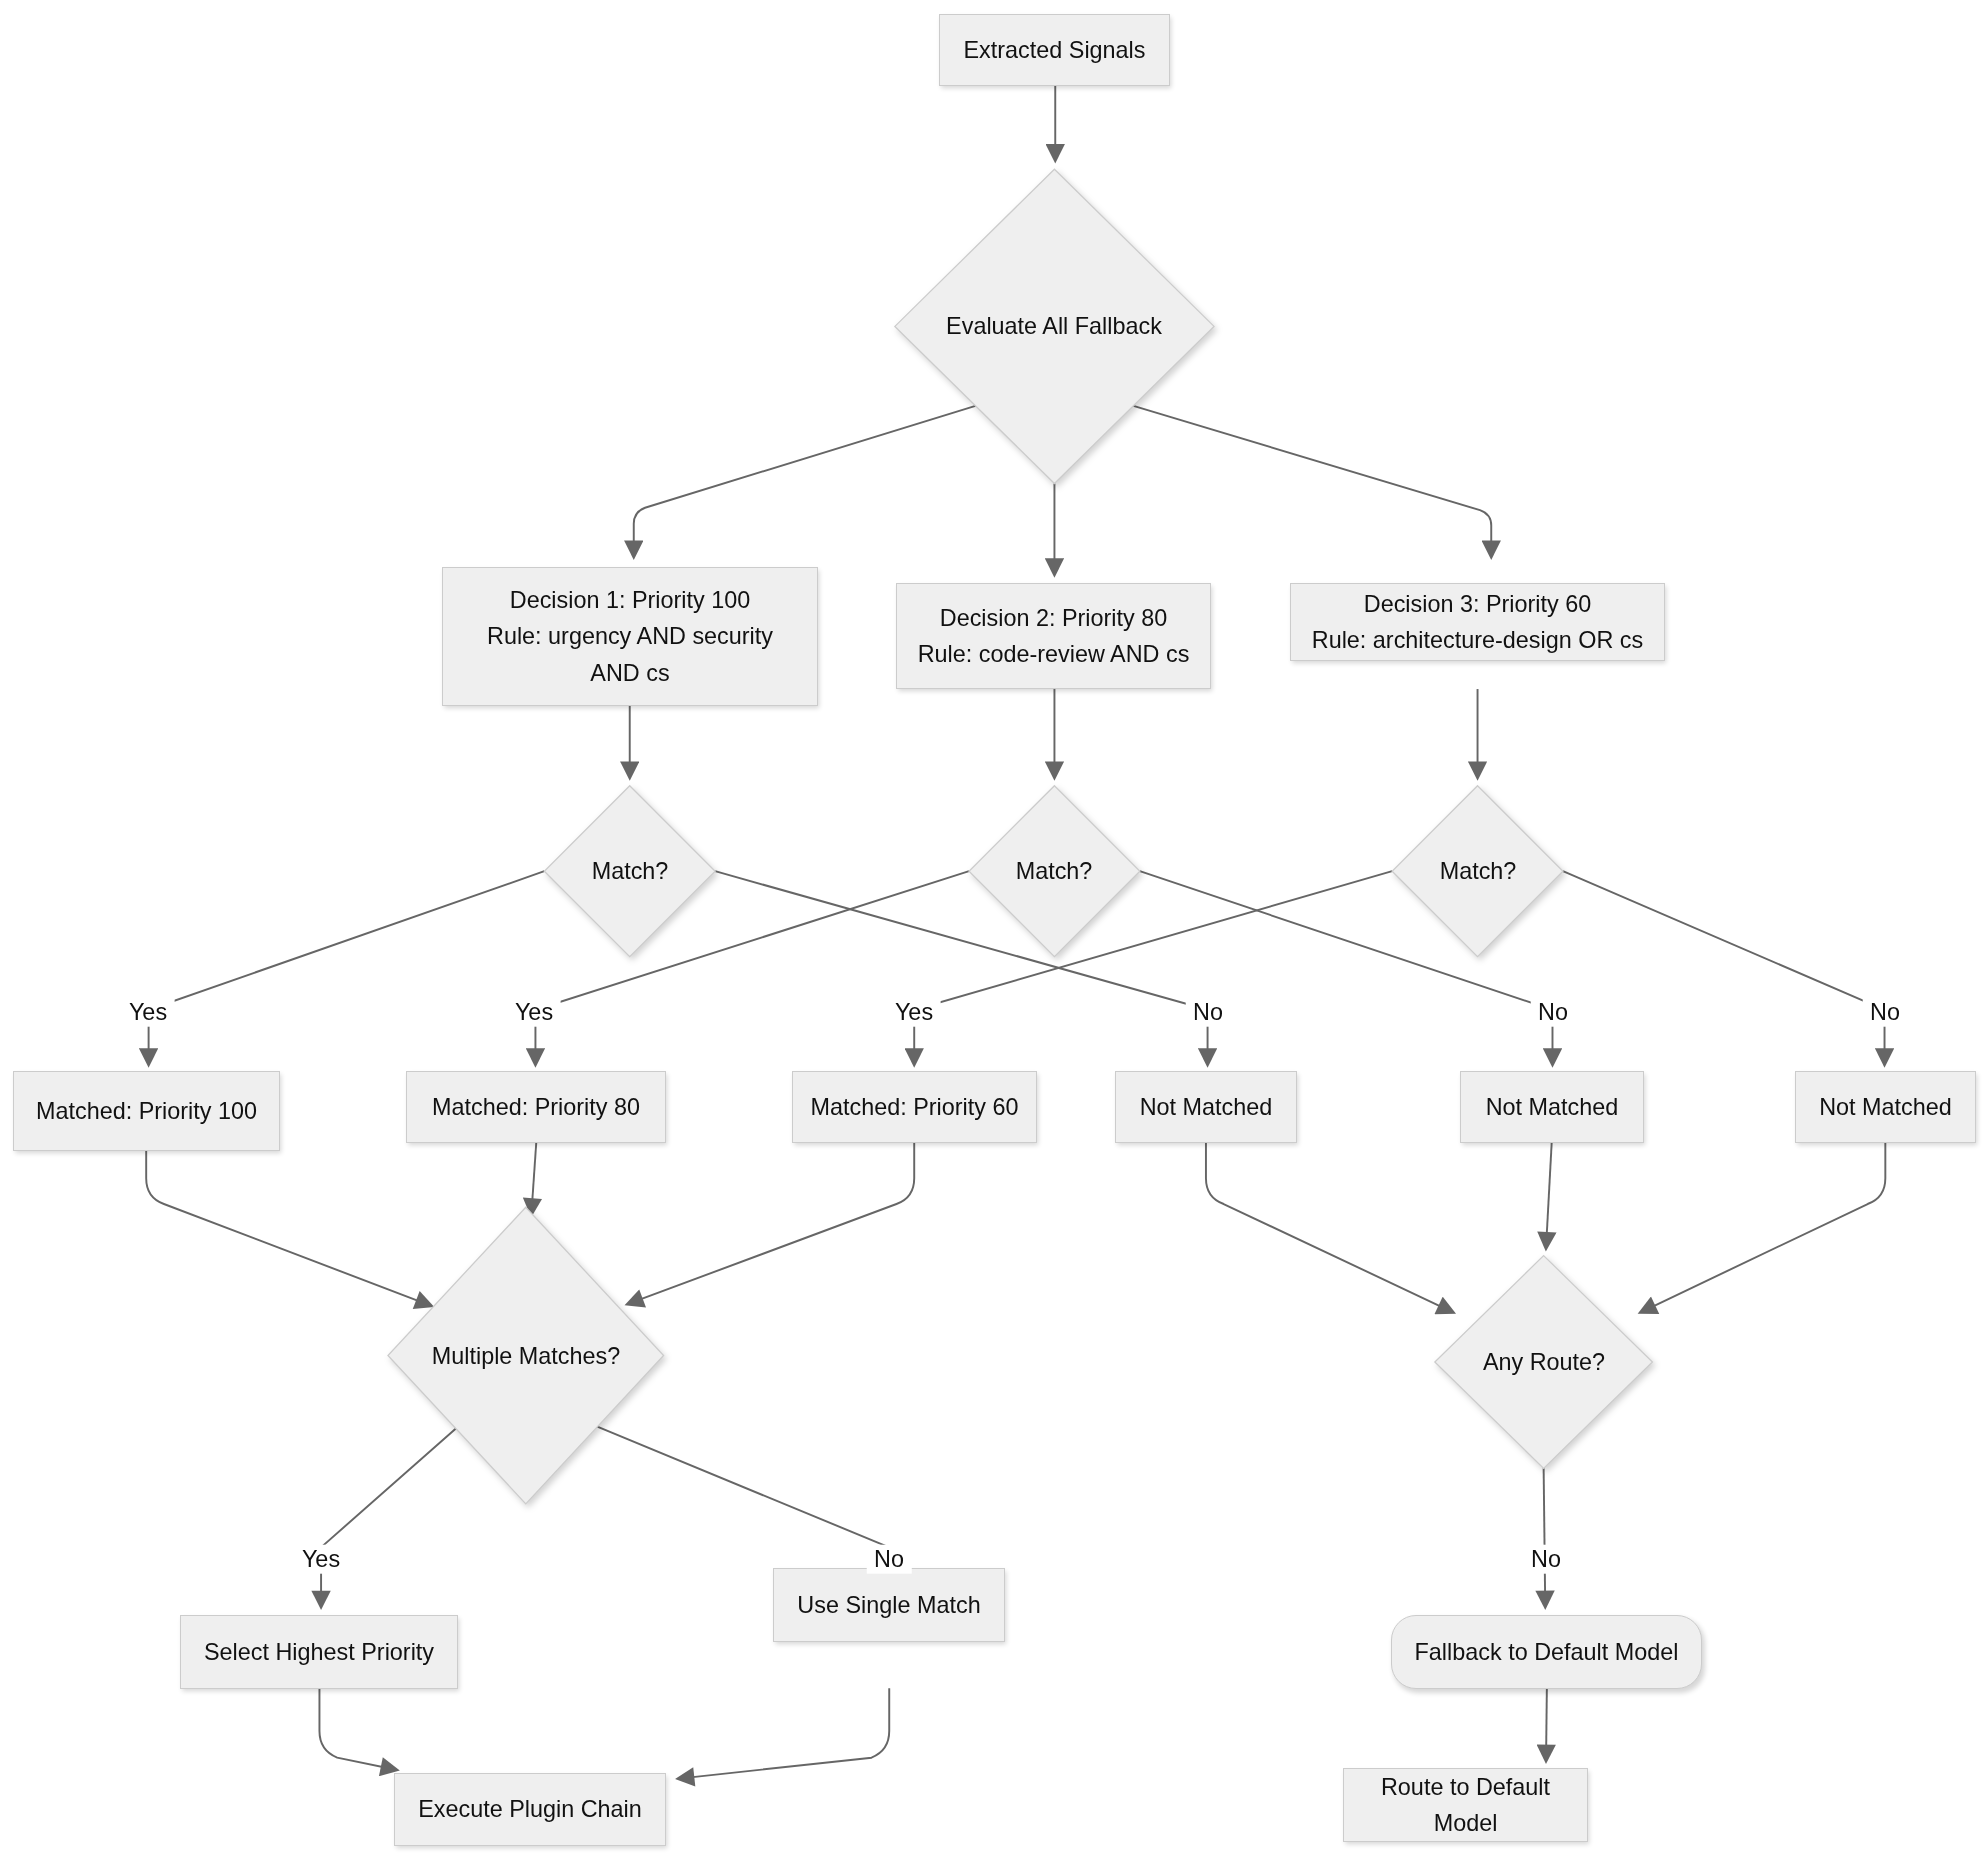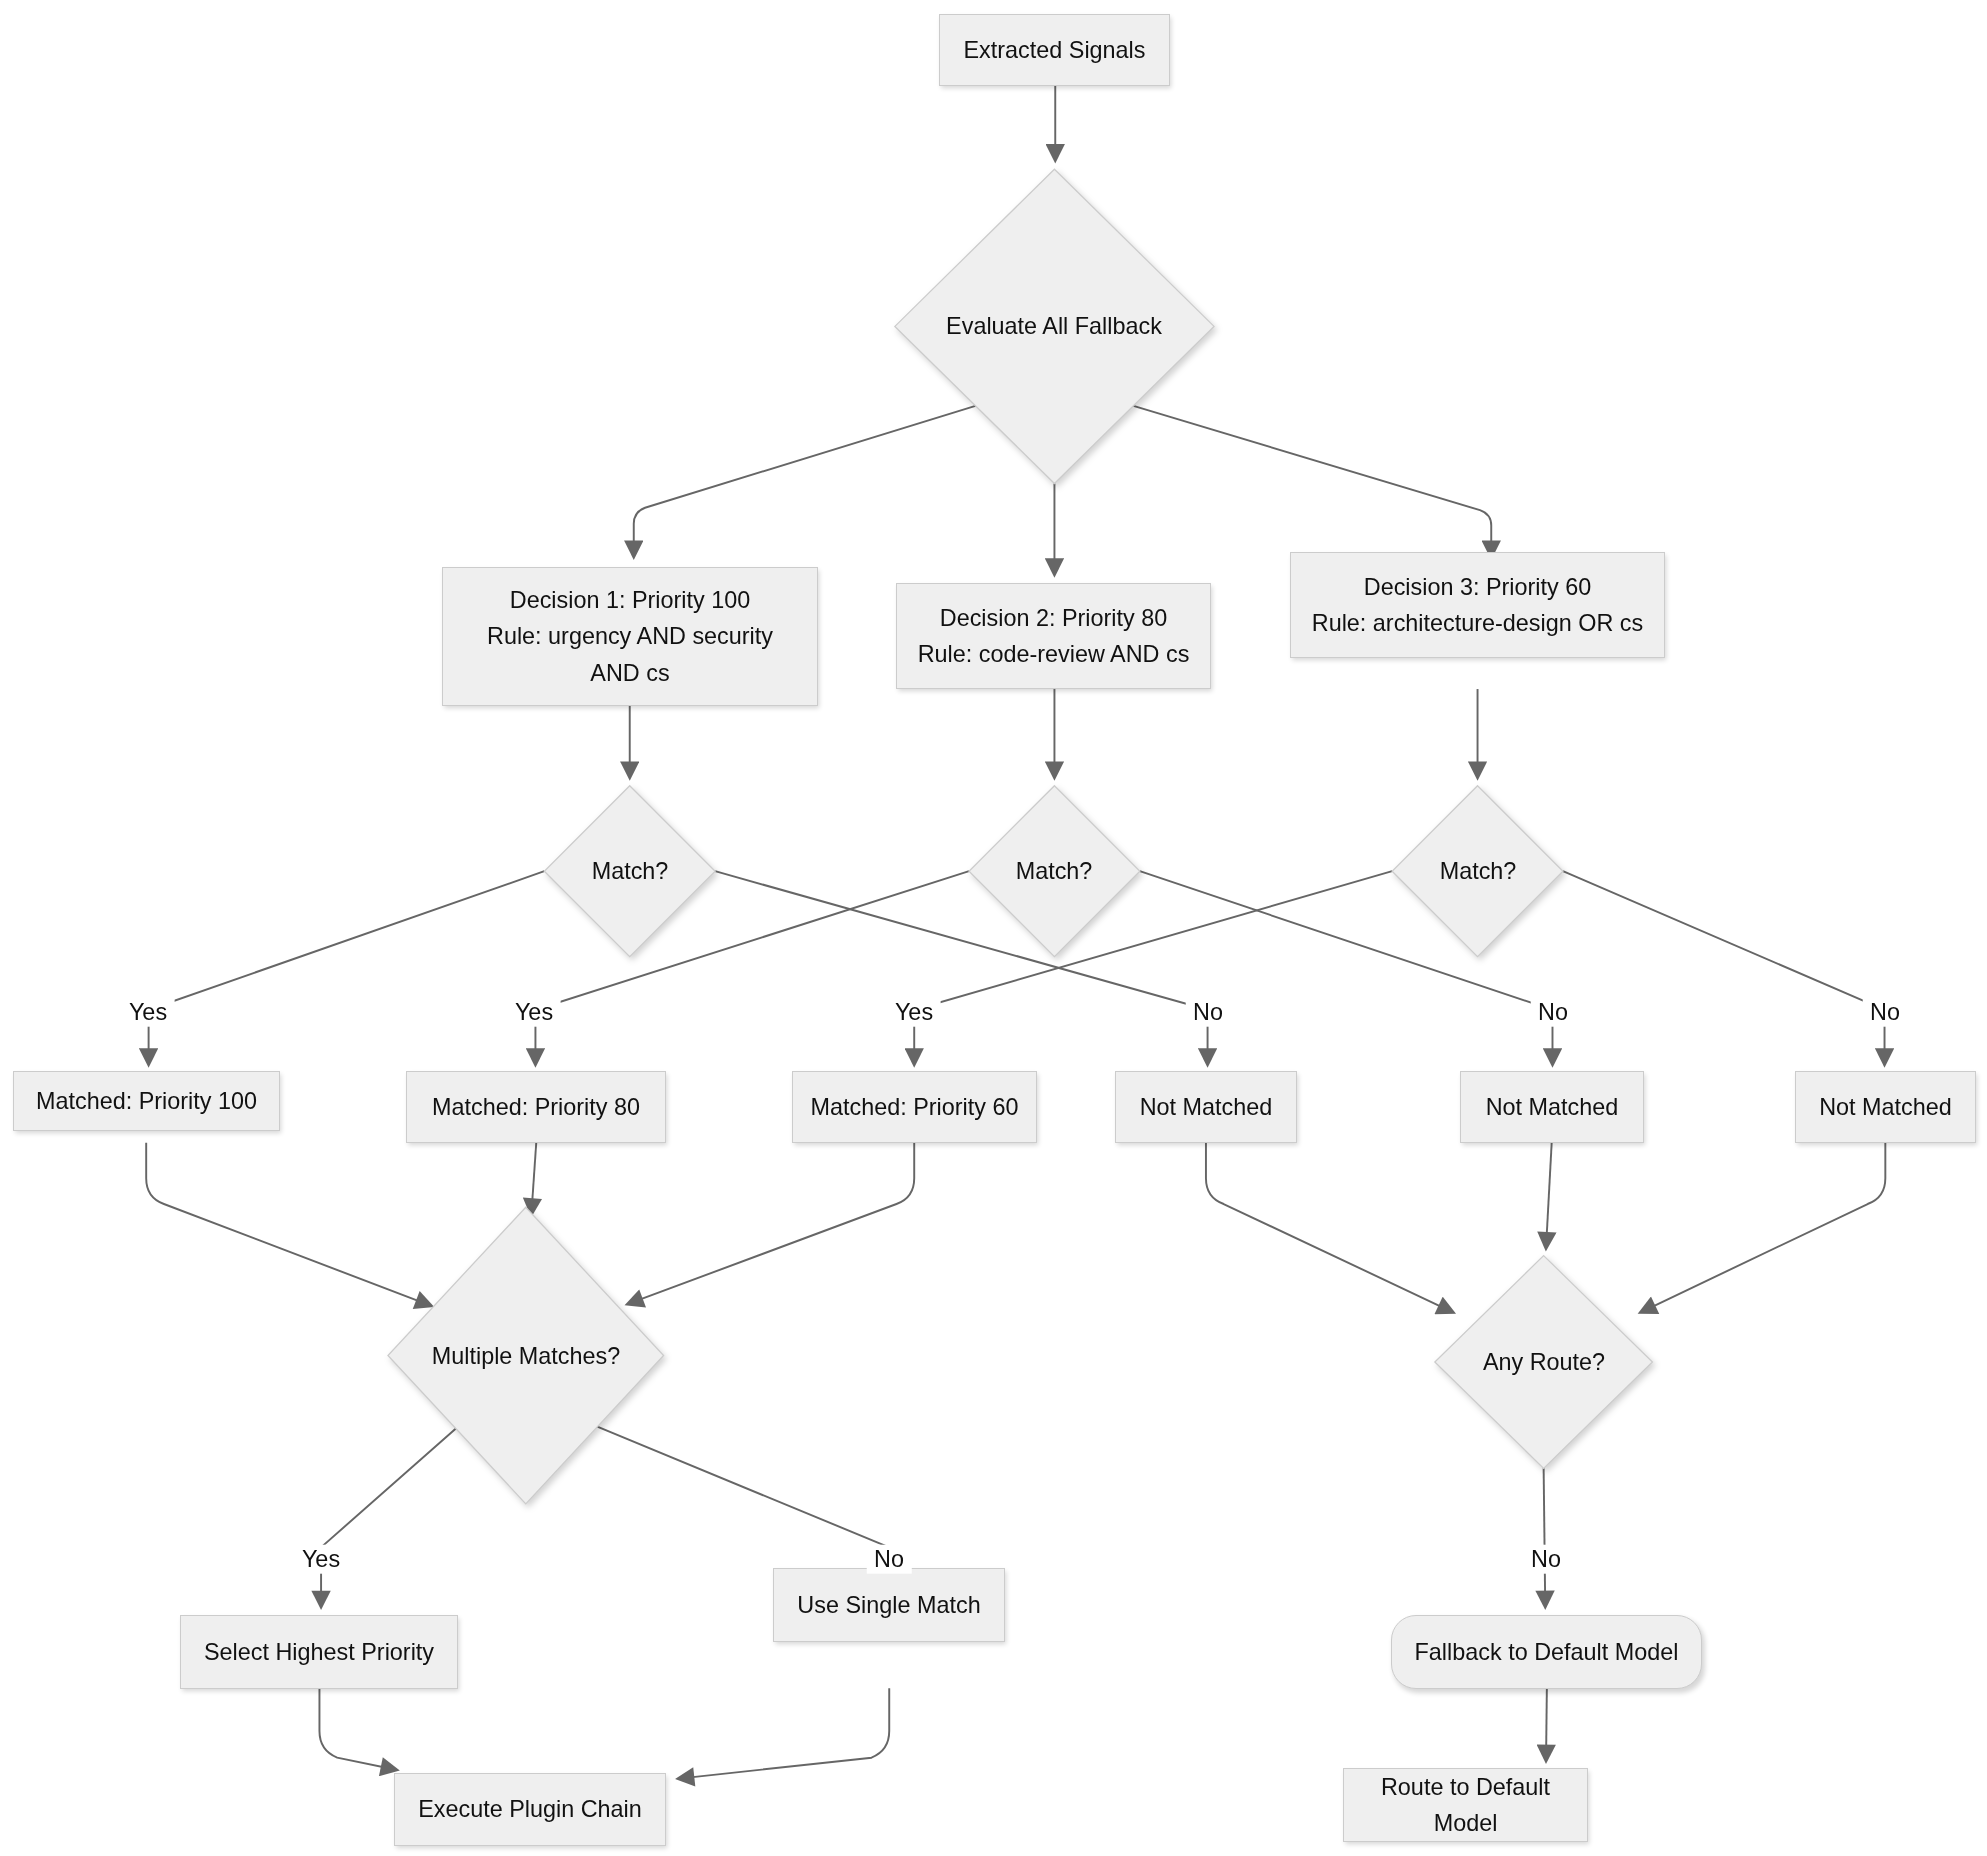--- a/index.html
+++ b/index.html
@@ -117,24 +117,24 @@
 
   <div class="rect-node" style="left:939px;top:13.7px;width:231px;height:72px;">Extracted Signals</div>
 
   <div class="rect-node" style="left:442px;top:567px;width:376px;height:139px;">Decision 1: Priority 100
 Rule: urgency AND security
 AND cs</div>
 
   <div class="rect-node" style="left:896px;top:583px;width:315px;height:106px;">Decision 2: Priority 80
 Rule: code-review AND cs</div>
 
-  <div class="rect-node" style="left:1290px;top:552px;width:375px;height:106px;">Decision 3: Priority 60
+  <div class="rect-node" style="left:1290px;top:583px;width:375px;height:78px;">Decision 3: Priority 60
 Rule: architecture-design OR cs</div>
 
-  <div class="rect-node" style="left:13px;top:1071px;width:267px;height:60px;text-align:center;">Matched: Priority 100</div>
+  <div class="rect-node" style="left:13px;top:1071px;width:267px;height:80px;text-align:center;">Matched: Priority 100</div>
 
   <div class="rect-node" style="left:406px;top:1071px;width:260px;height:72px;">Matched: Priority 80</div>
 
   <div class="rect-node" style="left:792px;top:1071px;width:245px;height:72px;">Matched: Priority 60</div>
 
   <div class="rect-node" style="left:1115px;top:1071px;width:182px;height:72px;">Not Matched</div>
 
   <div class="rect-node" style="left:1460px;top:1071px;width:184px;height:72px;">Not Matched</div>
 
   <div class="rect-node" style="left:1795px;top:1071px;width:181px;height:72px;">Not Matched</div>

